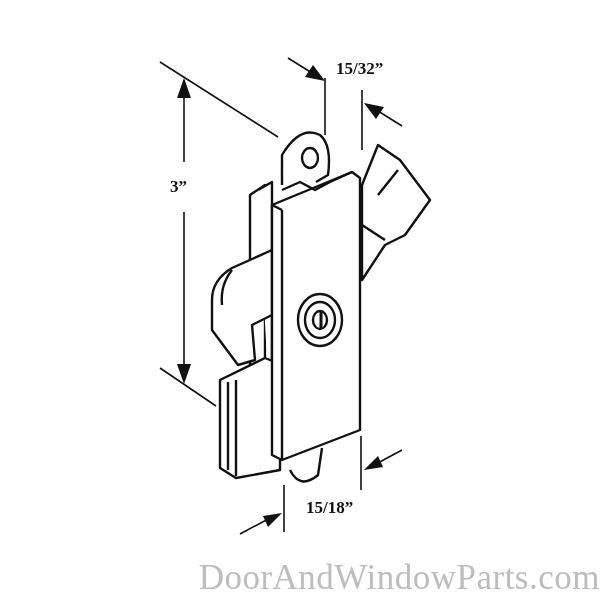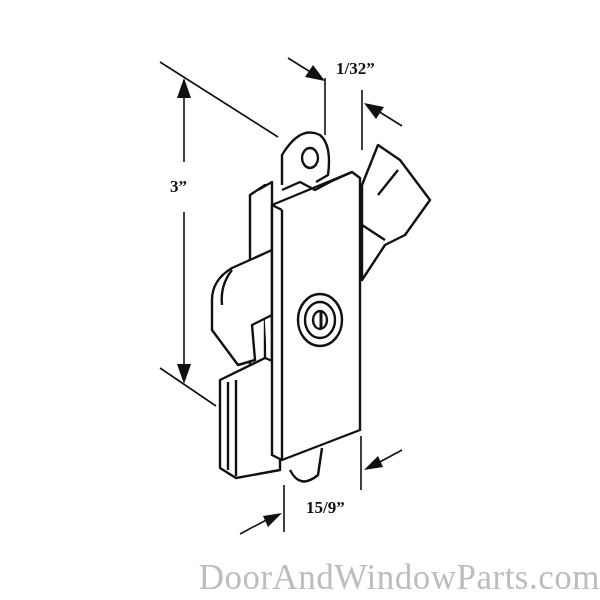--- a/index.html
+++ b/index.html
@@ -73,16 +73,16 @@
     <path d="M282,190 L300,182 L315,190 L330,182 L352,172" fill="none"></path>
 
     <ellipse cx="320" cy="320" rx="22" ry="26"></ellipse>
     <ellipse cx="320" cy="320" rx="15" ry="18"></ellipse>
     <ellipse cx="320" cy="320" rx="7" ry="9"></ellipse>
     <line x1="321" y1="312" x2="321" y2="328" stroke-width="3"></line>
   </g>
 </svg>
 
 <div class="dim-label" style="left:170px; top:178px;">3”</div>
-<div class="dim-label" style="left:336px; top:60px;">1/32”</div>
-<div class="dim-label" style="left:306px; top:499px;">15/9”</div>
+<div class="dim-label" style="left:336px; top:60px;">15/32”</div>
+<div class="dim-label" style="left:306px; top:499px;">15/18”</div>
 
 <div class="watermark">DoorAndWindowParts.com</div>
 
 </body></html>

